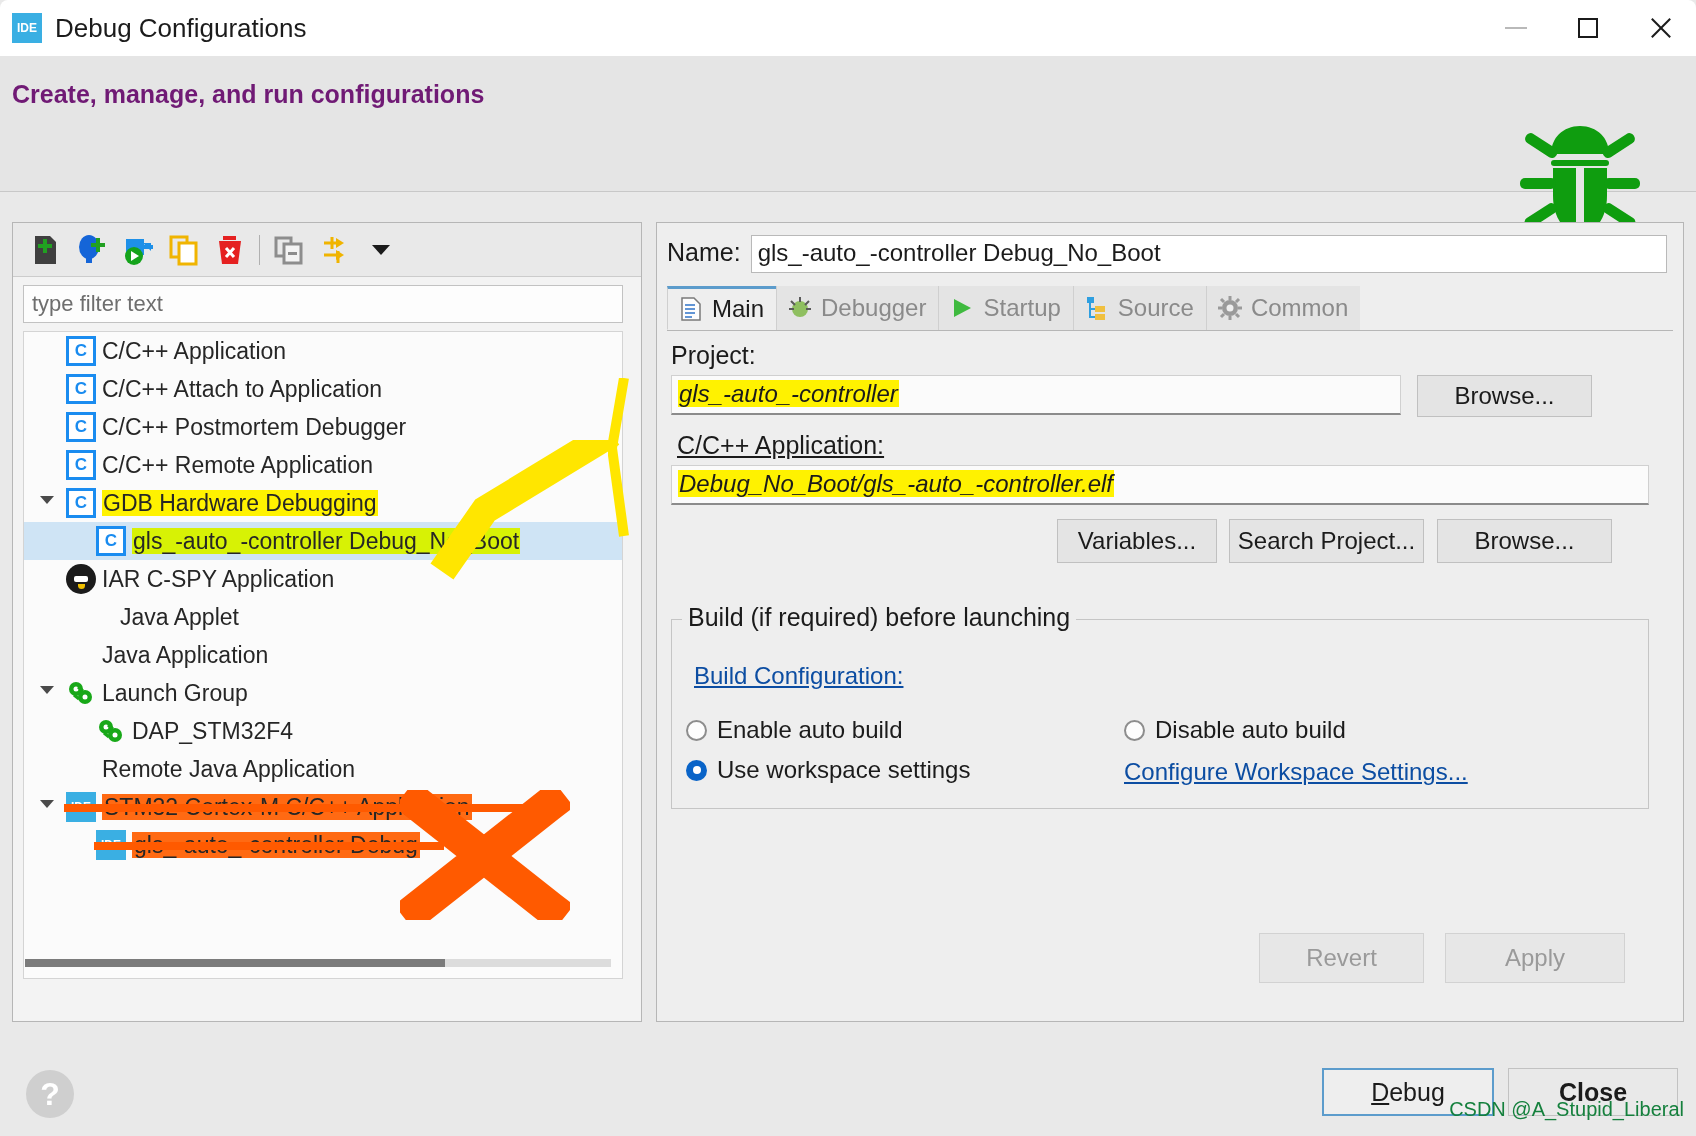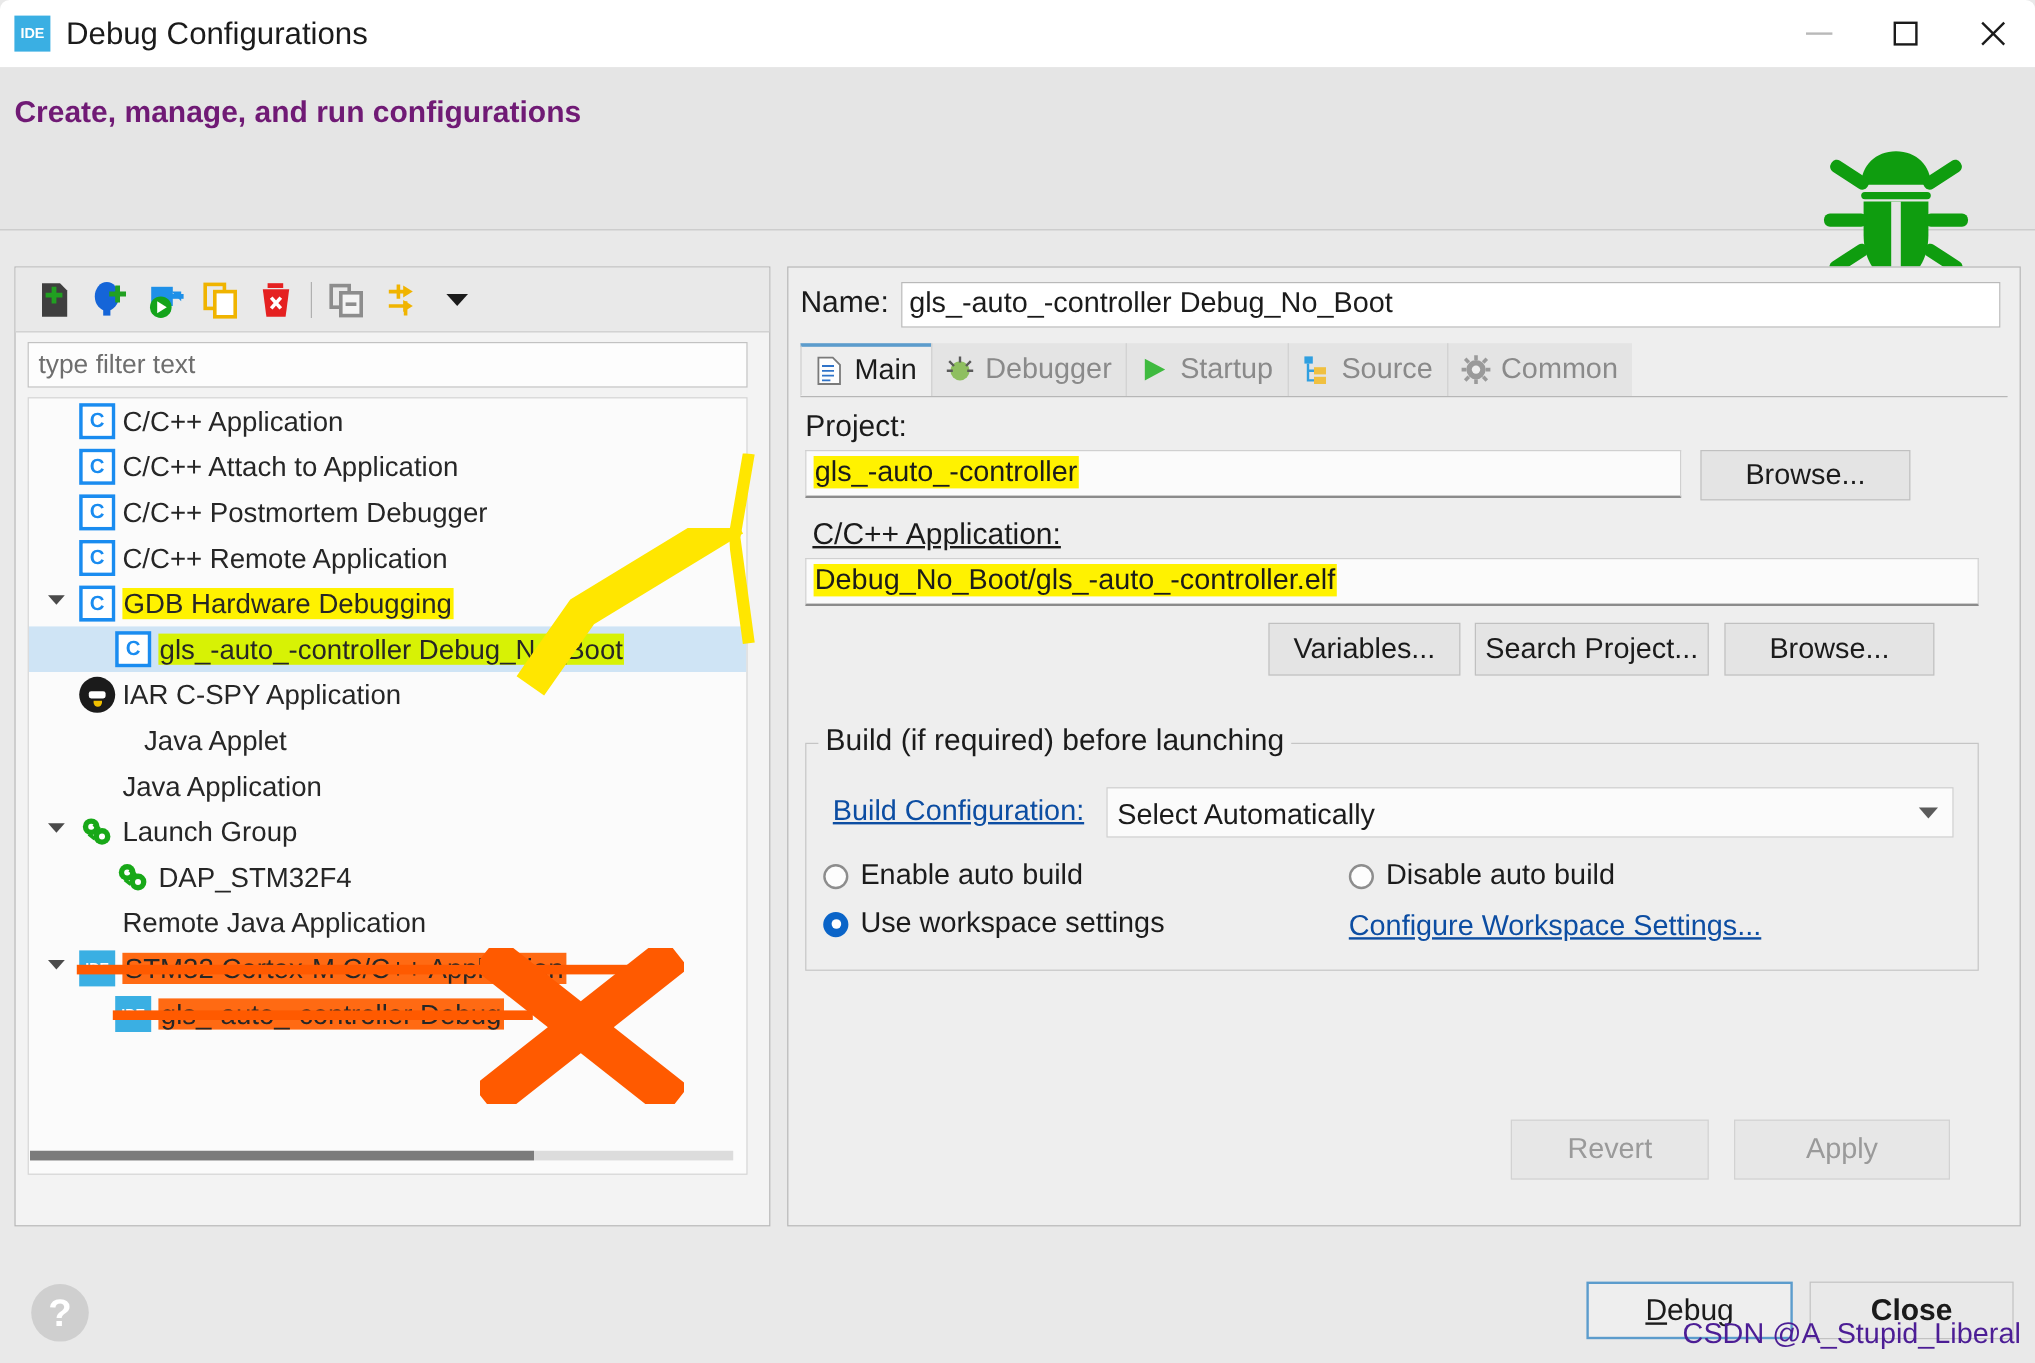--- a/index.html
+++ b/index.html
@@ -200,21 +200,21 @@
   }
   .tab-ico { width: 26px; height: 26px; margin-right: 8px; flex:0 0 auto; }
 
   .field-label {
     position: absolute; font-size: 25px; color: #1b1b1b;
   }
   .txt-input {
     position: absolute; background: #fbfbfb;
     border: 1px solid #d0d0d0; border-bottom: 2px solid #8b8b8b;
     font-size: 24px; color: #1b1b1b;
-    padding: 4px 0 0 6px; white-space: nowrap; overflow: hidden;
+    padding: 4px 0 0 6px; white-space: nowrap; overflow: hidden; font-style: italic;
   }
   .btn {
     position: absolute; background: #e4e4e4;
     border: 1px solid #c0c0c0;
     font-size: 24px; color: #1b1b1b;
     display: flex; align-items: center; justify-content: center;
   }
 
   .group {
     position: absolute; left: 14px; top: 396px;
@@ -270,21 +270,21 @@
   .bottom-btn.primary { border: 2px solid #5c9ccc; background: #eeeeee; }
   .help-icon {
     position: absolute; left: 26px; top: 1070px;
     width: 48px; height: 48px; border-radius: 50%;
     background: #cfcfcf; color: #ffffff;
     display: flex; align-items: center; justify-content: center;
     font-size: 32px; font-weight: bold;
   }
   .watermark {
     position: absolute; right: 12px; top: 1098px;
-    font-size: 24px; color: #4c1d95;
+    font-size: 20px; color: #15803d;
     white-space: nowrap;
   }
 
   
   .annot { position: absolute; pointer-events: none; }
 </style>
 </head>
 <body>
 
 <div id="root">
@@ -551,24 +551,20 @@
       <span>Search Project...</span>
     </div>
     <div class="btn" style="left:780px; top:296px; width:175px; height:44px;">
       <span>Browse...</span>
     </div>
 
     <div class="group">
       <div class="group-title">Build (if required) before launching</div>
 
       <div class="link" style="left:22px; top:42px;">Build Configuration:</div>
-      <div class="combo" style="left:250px; top:36px; width:706px; height:42px;">
-        <span>Select Automatically</span>
-        <span class="caret"></span>
-      </div>
 
       <div class="radio" style="left:14px; top:96px;">
         <span class="dot"></span>
         <span>Enable auto build</span>
       </div>
       <div class="radio" style="left:452px; top:96px;">
         <span class="dot"></span>
         <span>Disable auto build</span>
       </div>
       <div class="radio checked" style="left:14px; top:136px;">

